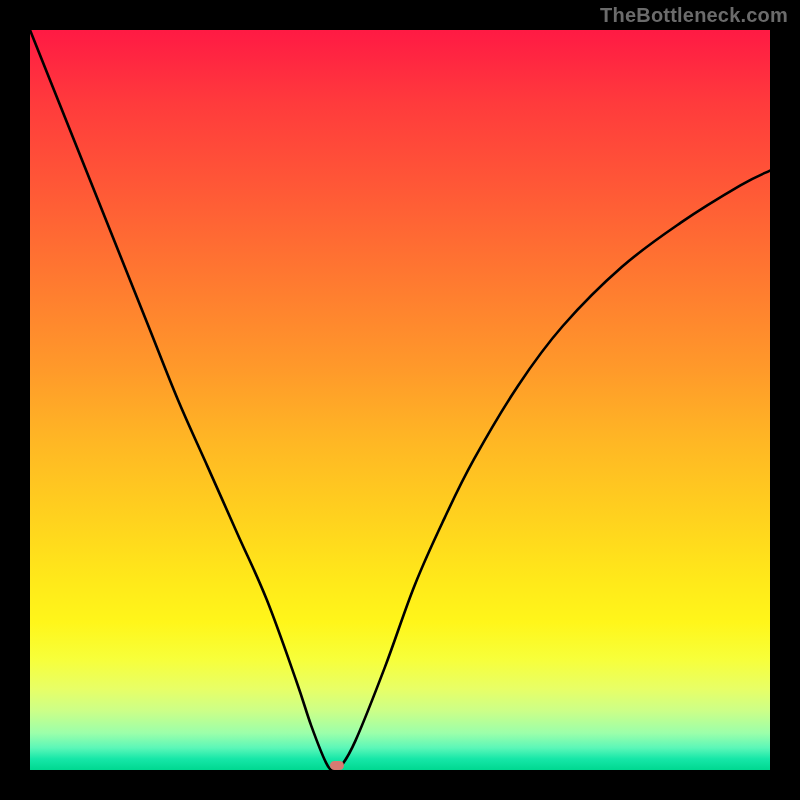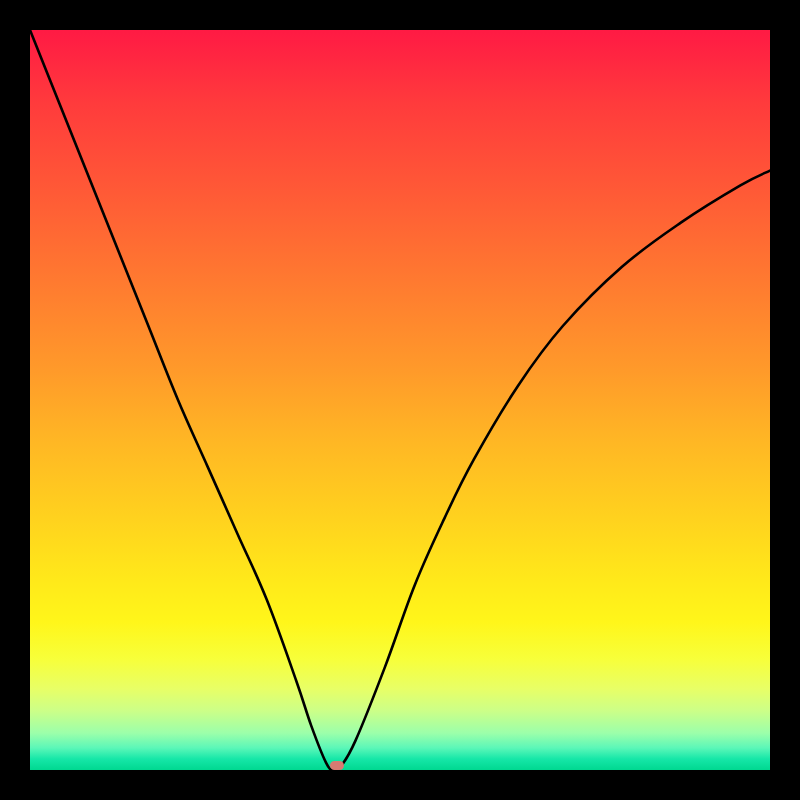--- a/index.html
+++ b/index.html
@@ -72,13 +72,14 @@
 
   <div class="plot-area">
 
     <svg class="curve" viewBox="0 0 740 740" preserveAspectRatio="none">
       <path id="curve-path" d="M 0 0 C 5.328 13.32, 18.944000000000003 47.36, 29.6 74 C 40.256 100.64, 48.544000000000004 121.36, 59.2 148 C 69.856 174.64, 78.14399999999999 195.36, 88.8 222 C 99.456 248.64, 107.744 269.36, 118.4 296 C 129.056 322.64, 137.344 344.692, 148 370 C 158.656 395.308, 166.944 412.624, 177.6 436.6 C 188.256 460.576, 196.544 479.224, 207.20000000000002 503.2 C 217.85600000000002 527.1759999999999, 226.144 543.16, 236.8 569.8 C 247.45600000000002 596.4399999999999, 258.40799999999996 628.556, 266.4 651.2 C 274.392 673.844, 275.87199999999996 680.948, 281.2 695.6 C 286.528 710.2520000000001, 292.004 724.6080000000001, 296 732.6 C 299.996 740.592, 300.736 739.3340000000001, 303.4 740 C 306.06399999999996 740.6659999999999, 306.80400000000003 741.6279999999999, 310.8 736.3 C 314.796 730.972, 317.608 728.382, 325.6 710.4 C 333.59200000000004 692.418, 344.544 664.372, 355.2 636.4 C 365.856 608.428, 374.144 581.64, 384.8 555 C 395.456 528.36, 403.744 511.044, 414.40000000000003 488.4 C 425.05600000000004 465.756, 430.68 453.176, 444 429.2 C 457.32 405.224, 472.41600000000005 379.176, 488.40000000000003 355.2 C 504.384 331.224, 514.1519999999999 317.312, 532.8 296 C 551.448 274.688, 570.688 255.44799999999995, 592 236.79999999999995 C 613.312 218.15199999999996, 629.888 207.05199999999996, 651.2 192.39999999999998 C 672.5120000000001 177.748, 694.4159999999999 164.724, 710.4 155.39999999999998 C 726.384 146.07599999999996, 734.672 143.26399999999992, 740 140.5999999999999" fill="none" stroke="#000" stroke-width="2.6" stroke-linecap="round"></path>
     </svg>
 
     <div class="marker" style="left: 300px; top: 731px; width: 14px; height: 9px;"></div>
   </div>
 
+  <div class="watermark">TheBottleneck.com</div>
 </div>
 
 </body></html>

